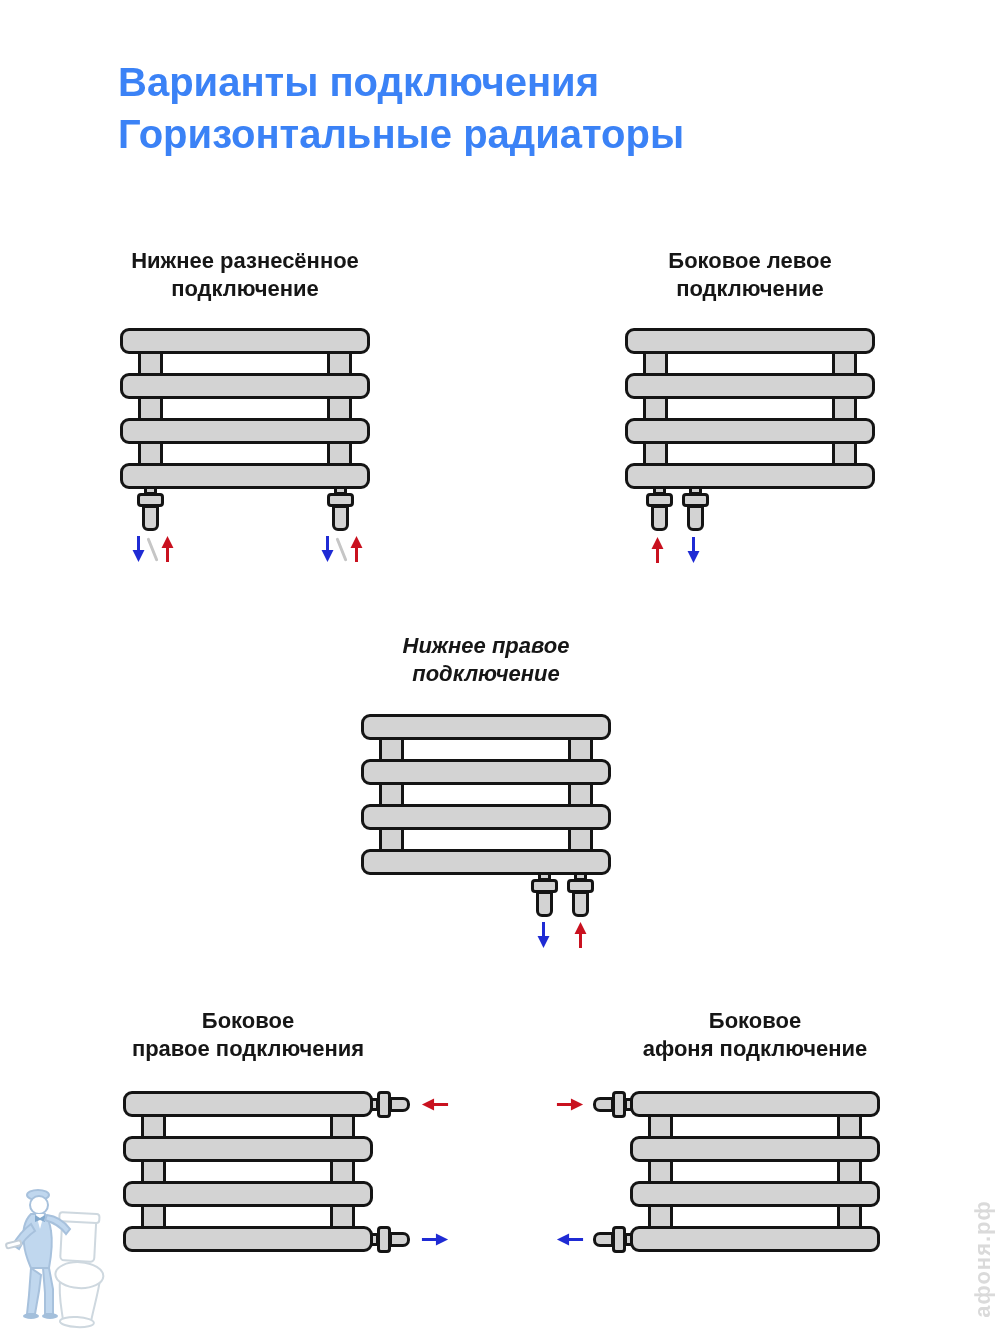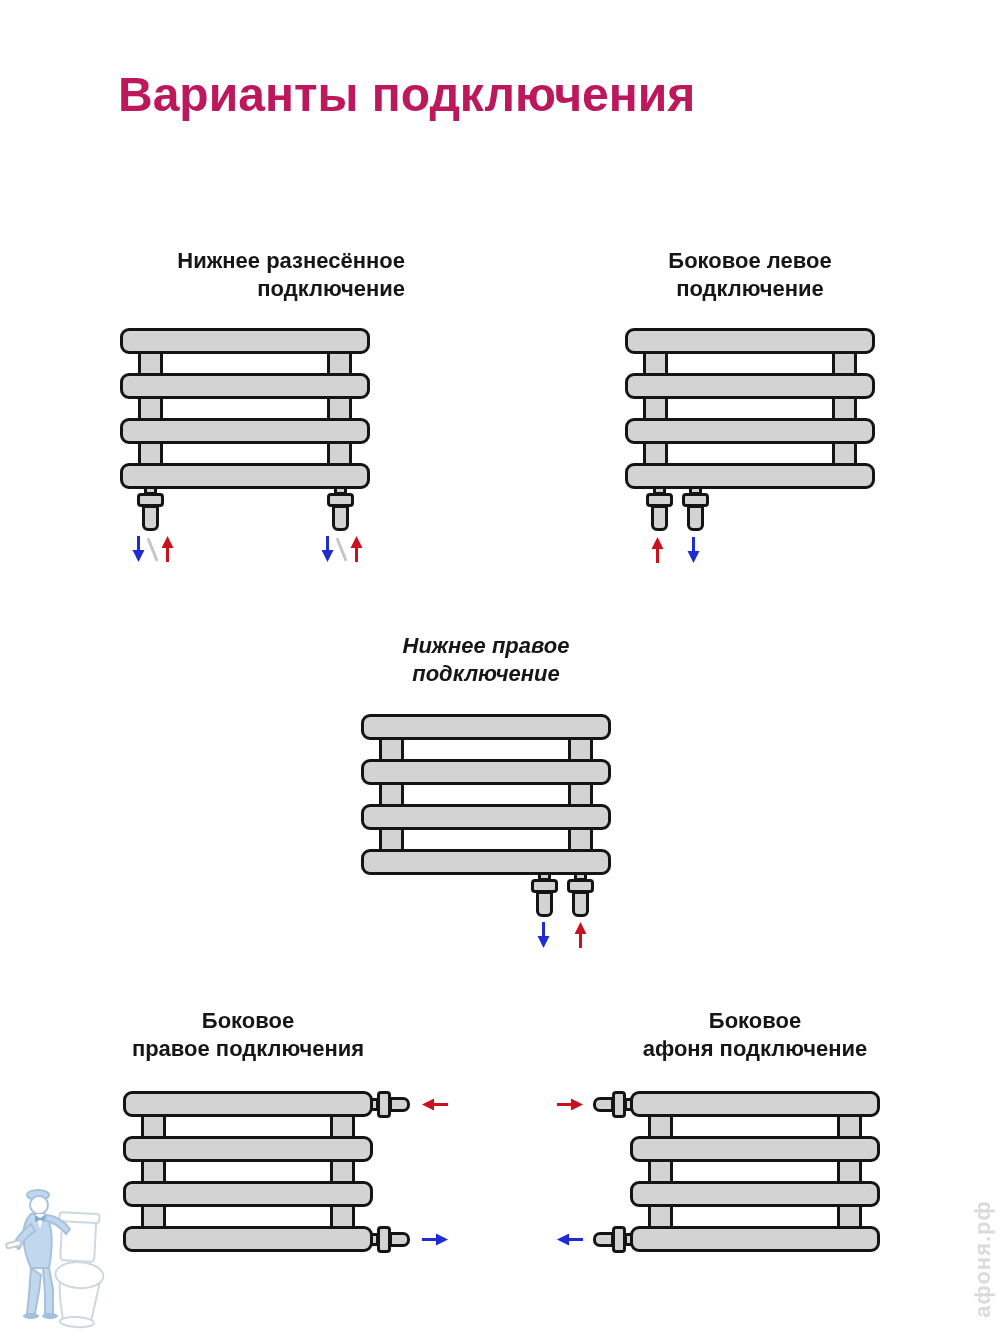--- a/index.html
+++ b/index.html
@@ -6,22 +6,22 @@
   html, body { background: #ffffff; }
   body {
     width: 1000px; height: 1333px;
     position: relative; overflow: hidden;
     font-family: "Liberation Sans", sans-serif;
     color: #121212;
   }
   .group { position: absolute; left: 0; top: 0; width: 0; height: 0; }
 
   .page-title {
-    position: absolute; left: 118px; top: 64px;
-    font-size: 48px; font-weight: 700; line-height: 1.3; color: #be185d;
+    position: absolute; left: 118px; top: 56px;
+    font-size: 40px; font-weight: 700; line-height: 1.3; color: #3b82f6;
     white-space: nowrap;
   }
 
   .dlabel {
     position: absolute; width: 320px; text-align: center;
     font-size: 22px; font-weight: 700; line-height: 1.28; color: #161616;
     white-space: nowrap;
   }
 
   
@@ -84,24 +84,25 @@
     transform: rotate(-90deg);
     text-align: center; font-size: 22px; font-weight: 700;
     color: #dadada; letter-spacing: 1px; white-space: nowrap;
   }
 </style>
 </head>
 <body>
 
 <div class="page-title">
   <div>Варианты подключения</div>
-</div>
-
-<div class="group">
-  <div class="dlabel" style="left:85px; top:247px;text-align:right;">
+  <div>Горизонтальные радиаторы</div>
+</div>
+
+<div class="group">
+  <div class="dlabel" style="left:85px; top:247px;">
     <div>Нижнее разнесённое</div>
     <div>подключение</div>
   </div>
   <div class="rad" style="left:120px; top:328px;">
     <div class="col col-left"></div>
     <div class="col col-right"></div>
     <div class="bar b1"></div>
     <div class="bar b2"></div>
     <div class="bar b3"></div>
     <div class="bar b4"></div>

